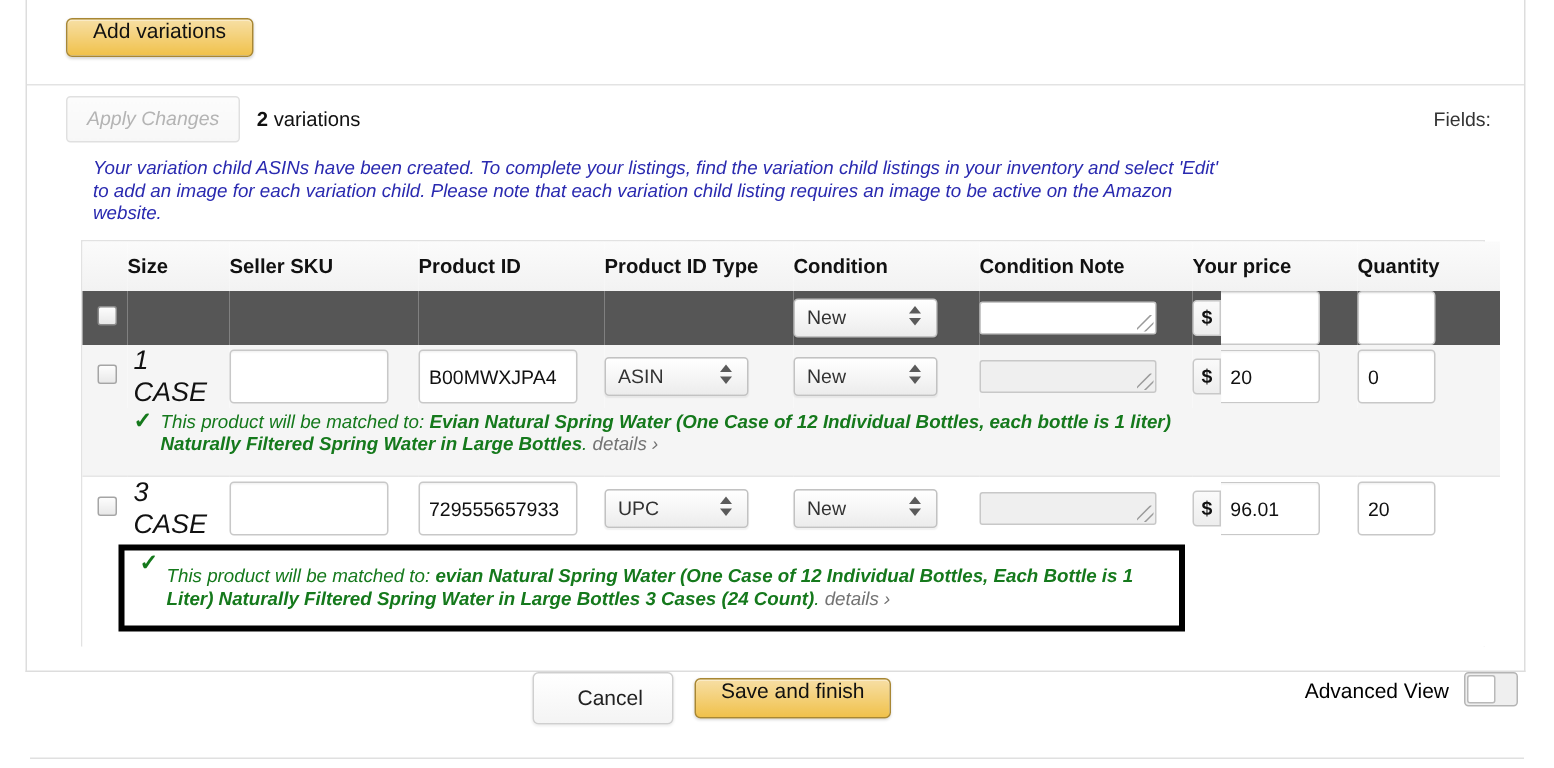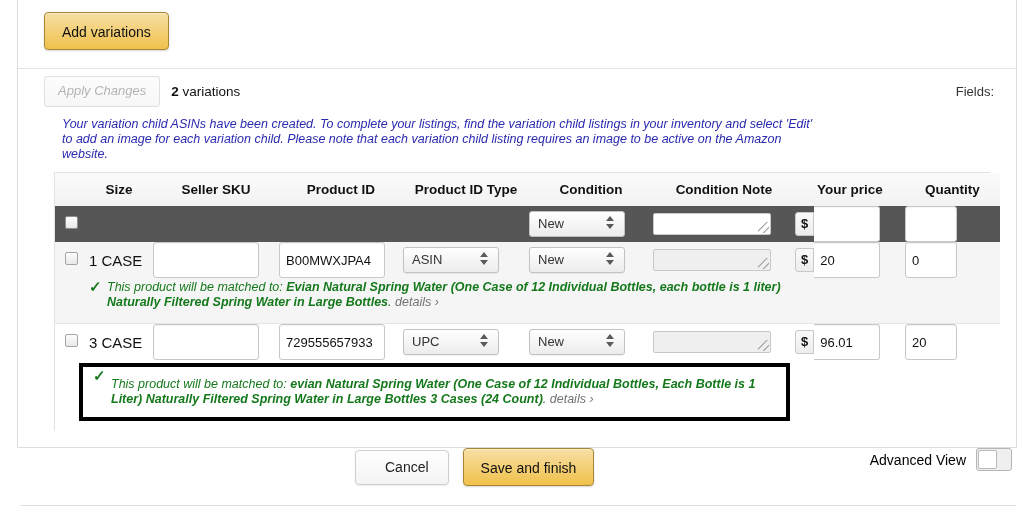--- a/index.html
+++ b/index.html
@@ -34,21 +34,21 @@
     border-bottom: 1px solid #e3e3e3;
     padding: 60px 0 0 0;
     background: #ffffff;
   }
   .addvar-wrap {
     padding: 12px 0 18px 26px;
   }
 
   .btn-gold {
     display: inline-block;
-    padding: 12px 17px 9px 17px;
+    padding: 0 17px 9px 17px;
     font-size: 14px;
     color: #111111;
     text-align: left;
     border: 1px solid #a88734;
     border-radius: 4px;
     background: linear-gradient(to bottom, #f7dfa5 0%, #f0c14b 100%);
     box-shadow: 0 1px 0 rgba(255,255,255,.4) inset, 0 1px 2px rgba(0,0,0,.16);
     cursor: pointer;
     font-family: "Liberation Sans", sans-serif;
     line-height: 1.1;
@@ -132,21 +132,21 @@
   table.vtable {
     width: 100%;
     border-collapse: collapse;
     table-layout: fixed;
   }
   table.vtable th {
     background: linear-gradient(to bottom, #fbfbfb 0%, #f2f2f2 100%);
     font-size: 13.5px;
     font-weight: bold;
     color: #111111;
-    text-align: center;
+    text-align: left;
     padding: 6px 0 7px 0;
     height: 20px;
   }
   .col-chk   { width: 30px; }
   .col-size  { width: 68px; }
   .col-sku   { width: 126px; }
   .col-pid   { width: 124px; }
   .col-pidt  { width: 126px; }
   .col-cond  { width: 124px; }
   .col-note  { width: 142px; }
@@ -158,23 +158,24 @@
   .row-bulk td {
     background: #565656;
     height: 34px;
   }
   .row-item td { height: 34px; }
   .shade td   { background: #f5f5f5; }
   .plain td   { background: #ffffff; }
   .row-border-top td { border-top: 1px solid #e6e6e6; }
 
   .cell-size {
-    font-size: 15px;
+    font-size: 18px;
     color: #111111;
     padding-left: 4px;
+    font-style: italic;
   }
 
   
   .chk {
     width: 13px;
     height: 13px;
     border: 1px solid #a5a5a5;
     background: linear-gradient(to bottom, #fdfdfd, #e8e8e8);
     border-radius: 2px;
     display: inline-block;

